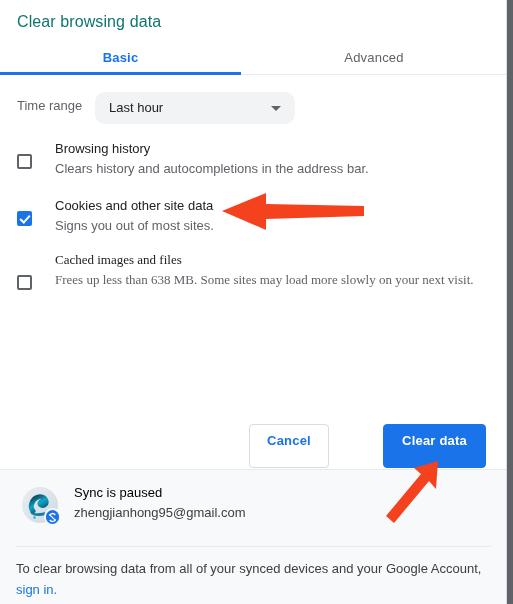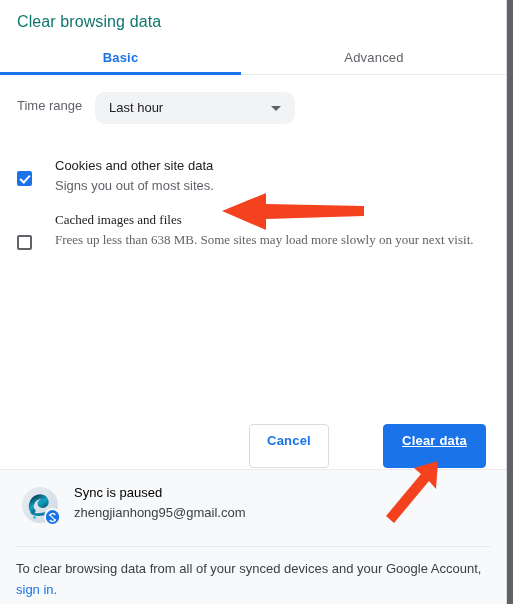--- a/index.html
+++ b/index.html
@@ -241,21 +241,20 @@
     background: #ffffff;
     color: #1a73e8;
     border: 1px solid #dadce0;
   }
   .btn-clear {
     right: 21px;
     width: 103px;
     background: #1a73e8;
     color: #ffffff;
     border: 1px solid #1a73e8;
-    text-decoration: underline;
   }
 
   
   .sync-section {
     position: absolute;
     left: 0;
     top: 469px;
     width: 507px;
     height: 135px;
     background: #f8f9fa;
@@ -357,20 +356,27 @@
     <div class="timerange-row">
       <div class="timerange-label">Time range</div>
       <div class="timerange-select">
         <div class="timerange-value">Last hour</div>
         <div class="caret"></div>
       </div>
     </div>
 
     <div class="options">
 
+      <div class="opt-row" id="row-history">
+        <div class="cb"></div>
+        <div class="opt-text">
+          <div class="opt-title">Browsing history</div>
+          <div class="opt-desc">Clears history and autocompletions in the address bar.</div>
+        </div>
+      </div>
 
       <div class="opt-row" id="row-cookies">
         <div class="cb checked"></div>
         <div class="opt-text">
           <div class="opt-title">Cookies and other site data</div>
           <div class="opt-desc">Signs you out of most sites.</div>
         </div>
       </div>
 
       <div class="opt-row" id="row-cache">

